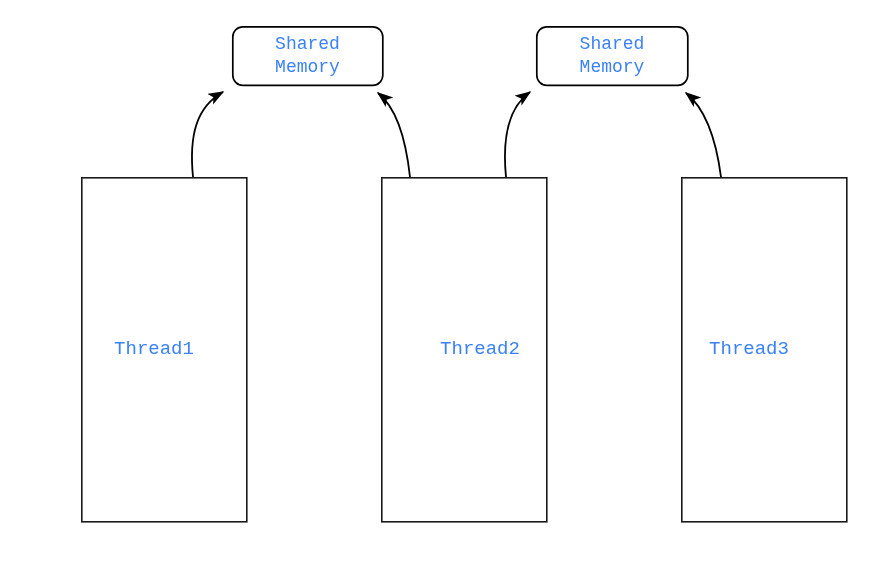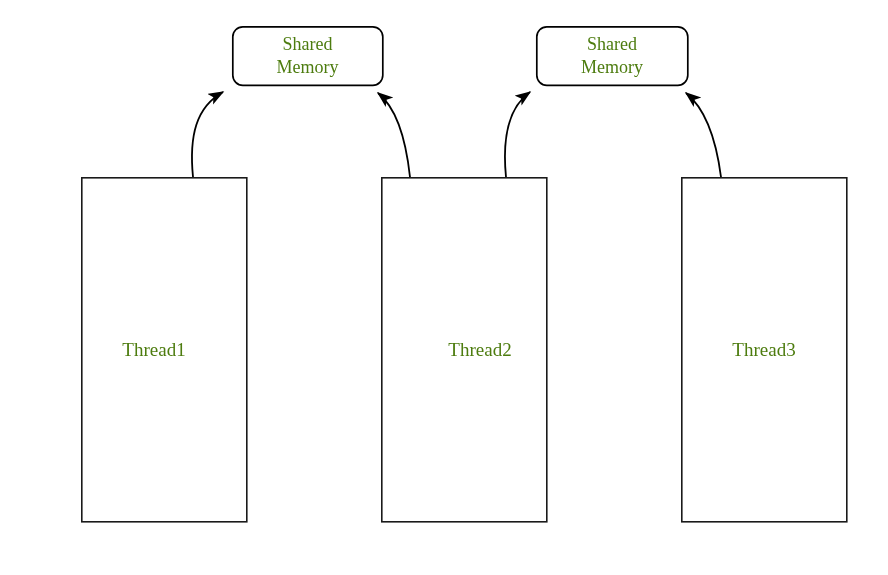--- a/index.html
+++ b/index.html
@@ -20,24 +20,24 @@
   #diagram-svg {
     position: absolute;
     left: 0;
     top: 0;
     width: 888px;
     height: 575px;
     display: block;
   }
   .node-label {
     position: absolute;
-    font-family: Liberation Serif, serif;
+    font-family: Liberation Mono, monospace;
     font-size: 19px;
     line-height: 23px;
-    color: #4d7c0f;
+    color: #3b82f6;
     text-align: center;
     white-space: pre-line;
     pointer-events: none;
     -webkit-font-smoothing: antialiased;
   }
   .sm-label {
     font-size: 18px;
     line-height: 23px;
   }
 </style>
@@ -66,15 +66,15 @@
     <path d="M 721 177 C 715 131 701 105 686 93" fill="none" stroke="#000000" stroke-width="1.8" marker-end="url(#arrowhead)"></path>
   </svg>
 
   <div class="node-label sm-label" style="left:232px; top:33px; width:151px;">Shared
 Memory</div>
   <div class="node-label sm-label" style="left:536px; top:33px; width:152px;">Shared
 Memory</div>
 
   <div class="node-label" style="left:81px; top:338px; width:146px;">Thread1</div>
   <div class="node-label" style="left:381px; top:338px; width:198px;">Thread2</div>
-  <div class="node-label" style="left:681px; top:338px; width:166px;">Thread3</div>
+  <div class="node-label" style="left:666px; top:338px; width:166px;">Thread3</div>
 
 </div>
 
 </body></html>

